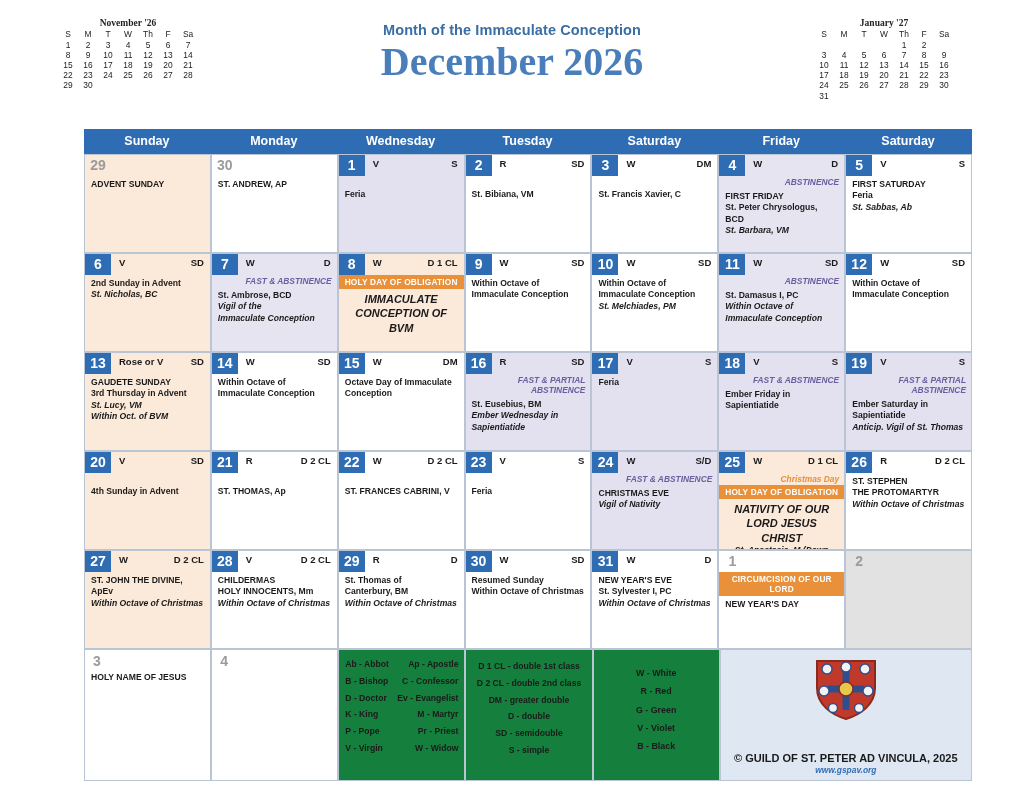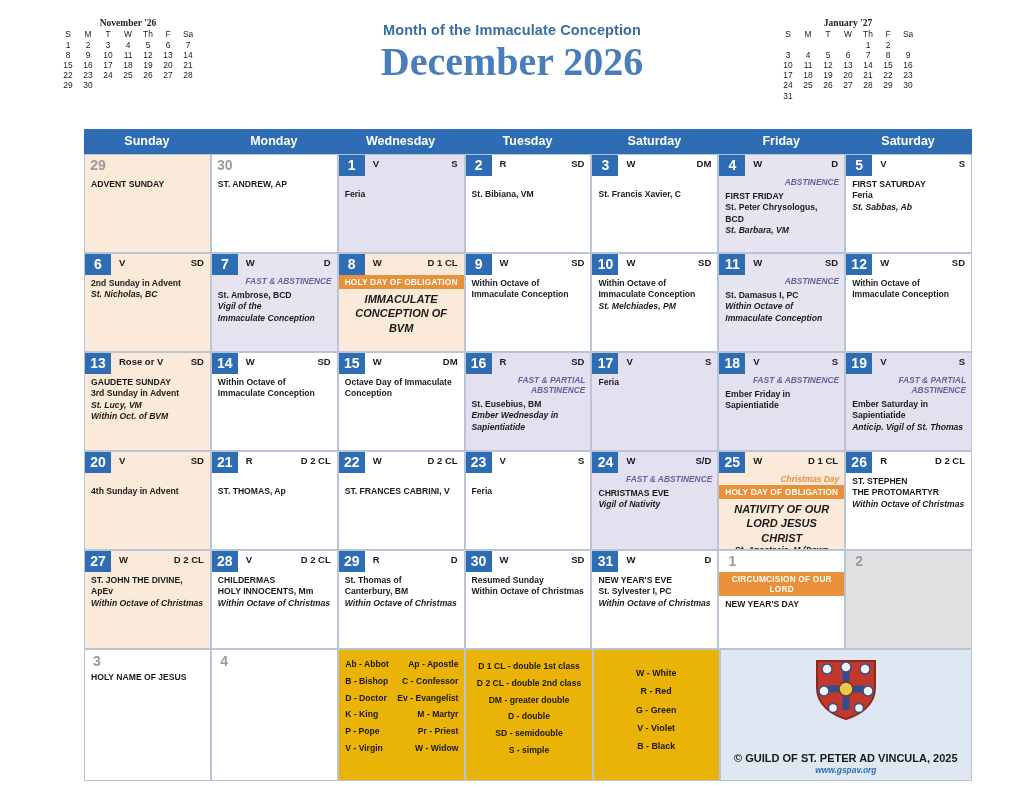--- a/index.html
+++ b/index.html
@@ -11,21 +11,21 @@
     font-family: "Liberation Sans", sans-serif;
     color: #1a1a1a;
     overflow: hidden;
   }
   .page { position: relative; width: 1024px; height: 768px; }
 
   
   .header { position: relative; height: 118px; }
   .mini-cal { position: absolute; top: 18px; font-size: 8.5px; color: #222; }
   .mini-cal.prev { left: 58px; width: 140px; }
-  .mini-cal.next { left: 778px; width: 140px; }
+  .mini-cal.next { left: 814px; width: 140px; }
   .mini-title { text-align: center; font-weight: bold; font-size: 9.5px; font-family: "Liberation Serif", serif; margin-bottom: 2px; }
   .mini-cal table { border-collapse: collapse; width: 100%; }
   .mini-cal td, .mini-cal th { width: 14.28%; text-align: center; font-weight: normal; font-size: 8.4px; padding: 0.4px 0; line-height: 1.12; }
   .mini-cal th { font-weight: normal; }
 
   .center-head { position: absolute; left: 0; right: 0; top: 22px; text-align: center; }
   .subtitle { color: #3a6ea5; font-size: 14.5px; font-weight: bold; letter-spacing: .1px; }
   .maintitle { color: #4a7ebb; font-size: 40px; font-weight: bold; font-family: "Liberation Serif", serif; line-height: 1.08; margin-top: 2px; }
 
   
@@ -73,21 +73,21 @@
   .ln.b { font-weight: bold; }
   .ln.i { font-style: italic; }
   .ln.big { font-size: 11px; font-weight: bold; text-align: center; line-height: 1.3; }
   .ln.c { text-align: center; }
   .cell .spacer { height: 10px; }
 
   
   .legend-row { display: flex; }
   .lcell { flex: 1 1 0; width: 131.4px; height: 132px; border: 1px solid #b9c4d4; position: relative; }
   .lcell.white { background: #fff; }
-  .lcell.lav { background: #eab308; }
+  .lcell.lav { background: #15803d; }
   .lcell.crest { background: #dfe7f3; }
   .lnum { font-size: 14px; color: #9b9b9b; padding: 3px 0 0 8px; font-weight: bold; }
   .abbr { padding: 6px 6px 0; }
   .abbr .row { display: flex; justify-content: space-between; font-size: 8.6px; font-weight: bold; line-height: 1.95; }
   .abbr .row span { white-space: nowrap; }
   .cls { padding: 8px 4px 0; text-align: center; }
   .cls div { font-size: 8.6px; font-weight: bold; line-height: 1.95; }
   .cols { padding: 14px 4px 0; text-align: center; }
   .cols div { font-size: 8.9px; font-weight: bold; line-height: 2.05; }
 
@@ -418,21 +418,21 @@
         </div>
         <div class="week">
           <div class="cell bg-cream">
             <div class="toprow">
               <span class="cnum">13</span>
               <span class="colorcode">Rose or V</span>
               <span class="rank">SD</span>
             </div>
             <div class="lines">
               <div class="ln b">GAUDETE SUNDAY</div>
-              <div class="ln b">3rd Sunday in Advent</div>
+              <div class="ln b">3rd Thursday in Advent</div>
               <div class="ln b i">St. Lucy, VM</div>
               <div class="ln b i">Within Oct. of BVM</div>
             </div>
           </div>
           <div class="cell bg-white">
             <div class="toprow">
               <span class="cnum">14</span>
               <span class="colorcode">W</span>
               <span class="rank">SD</span>
             </div>

